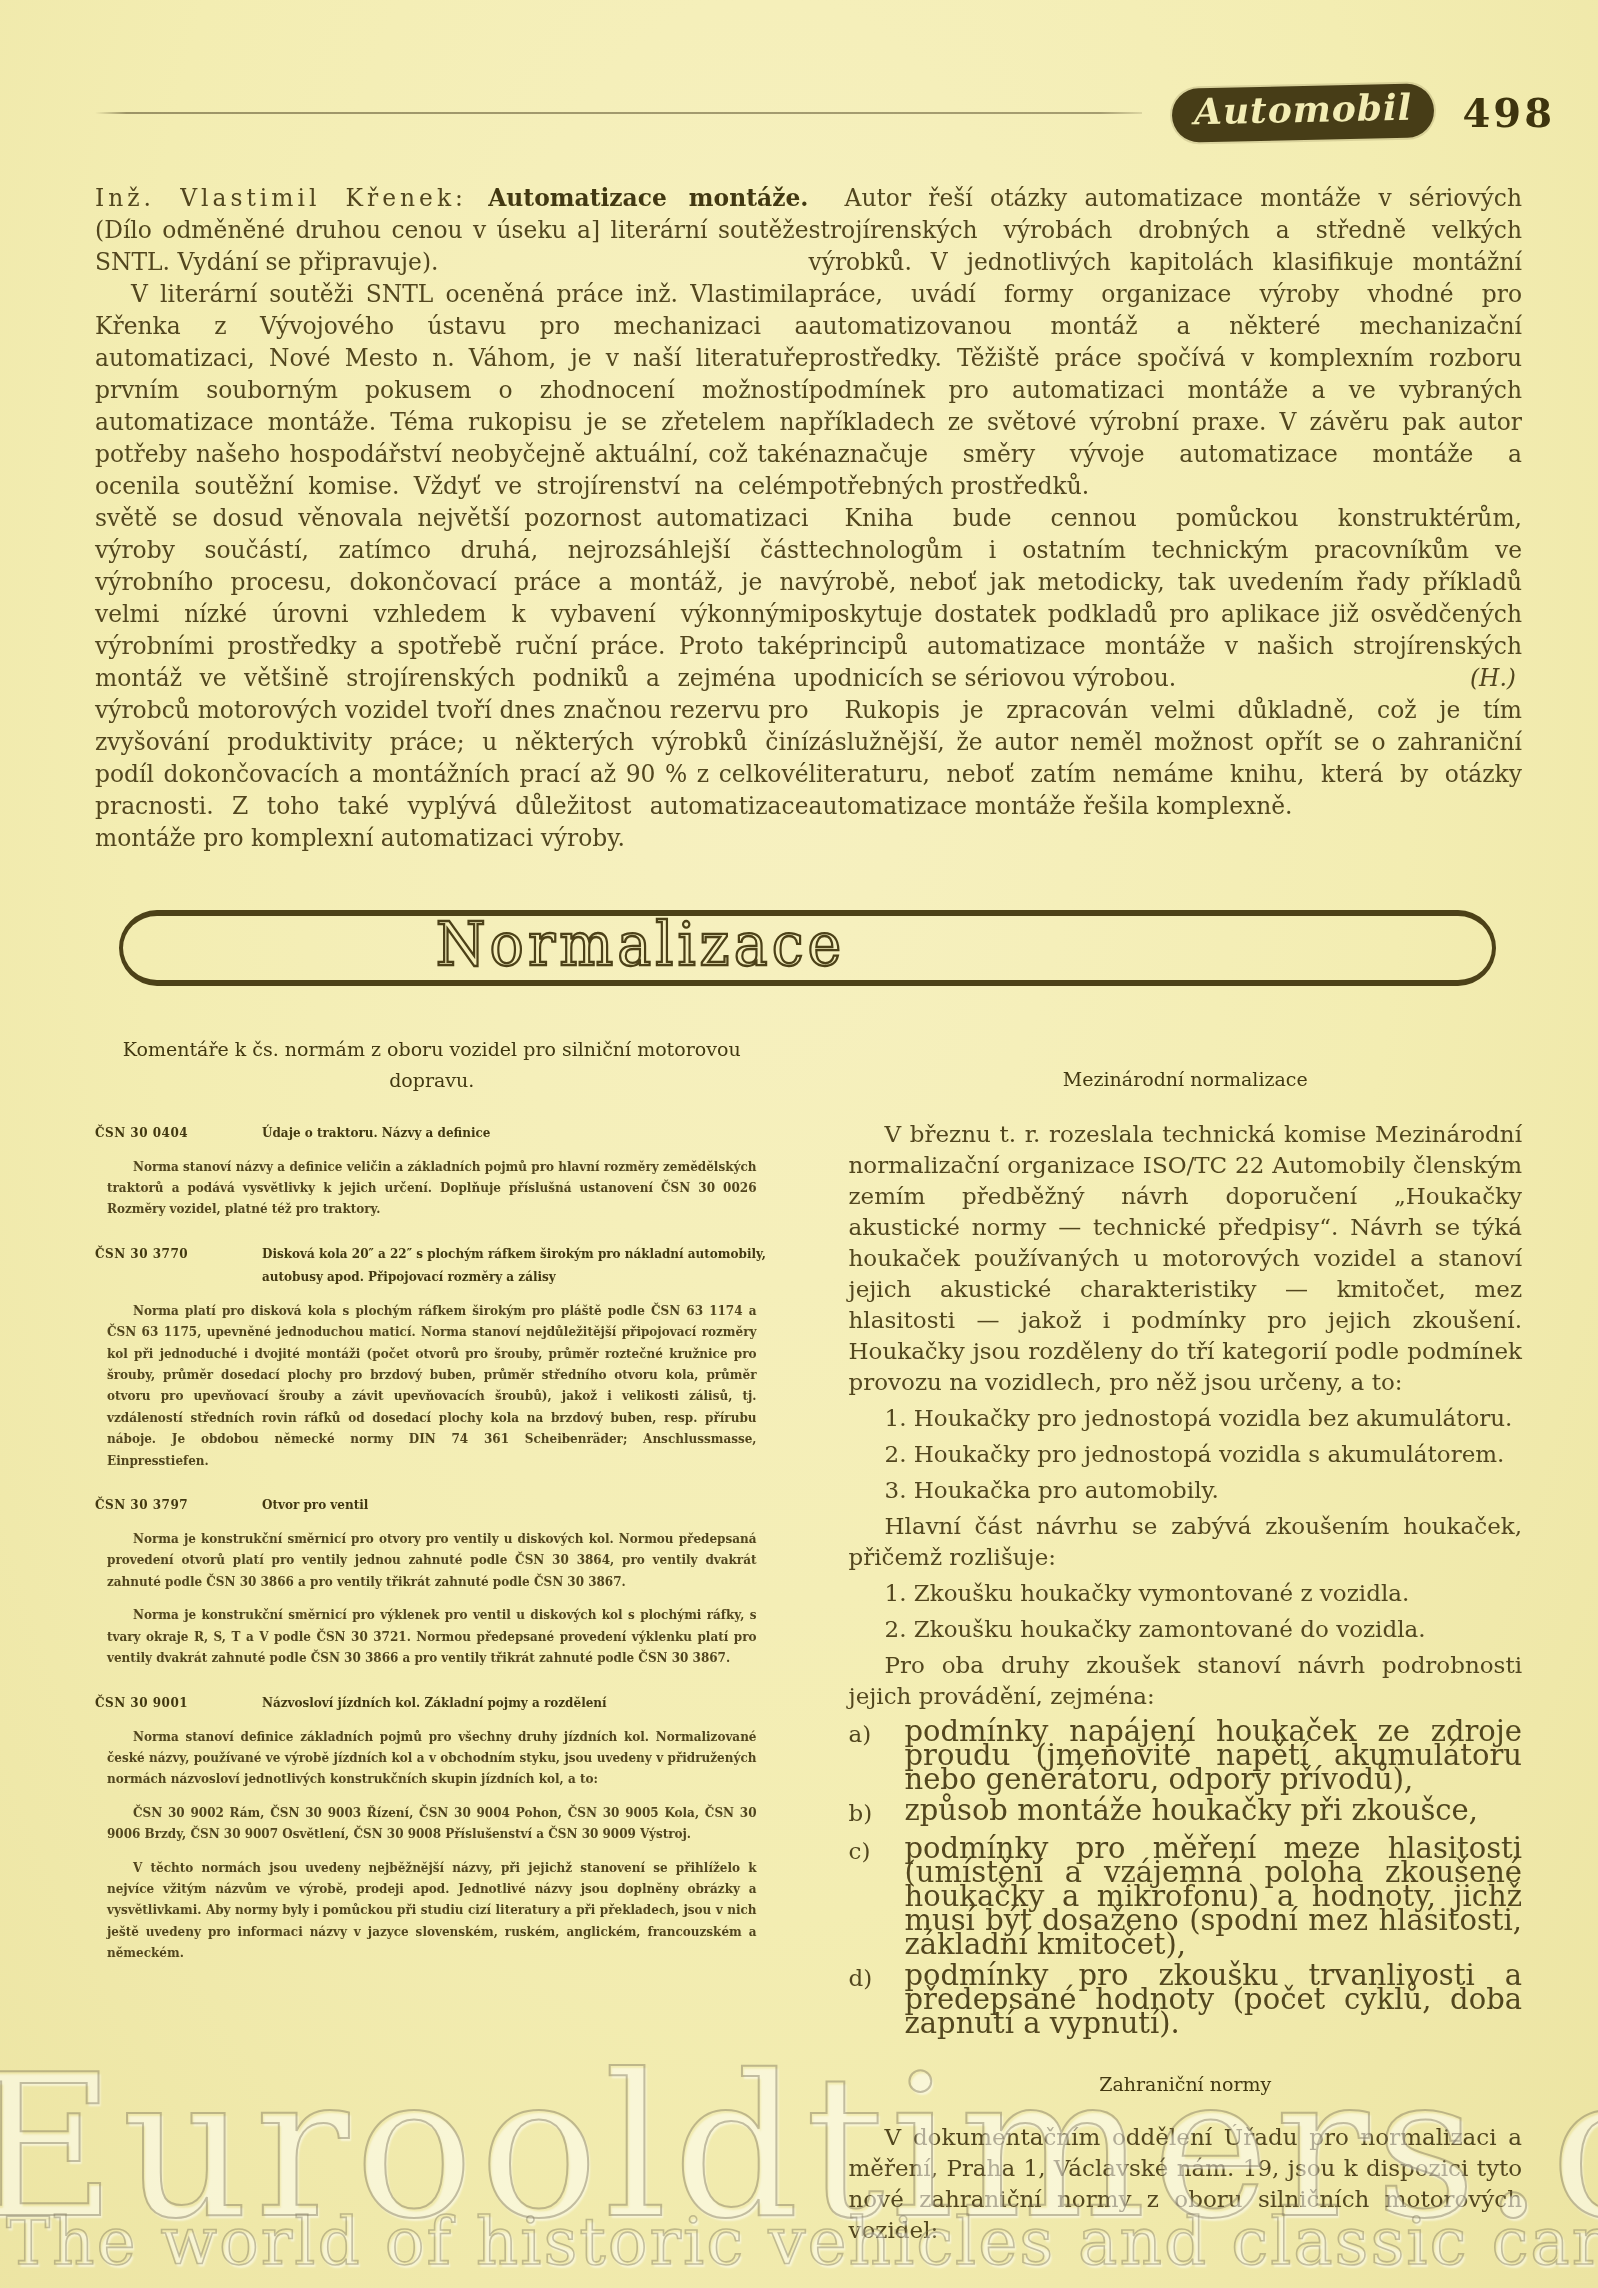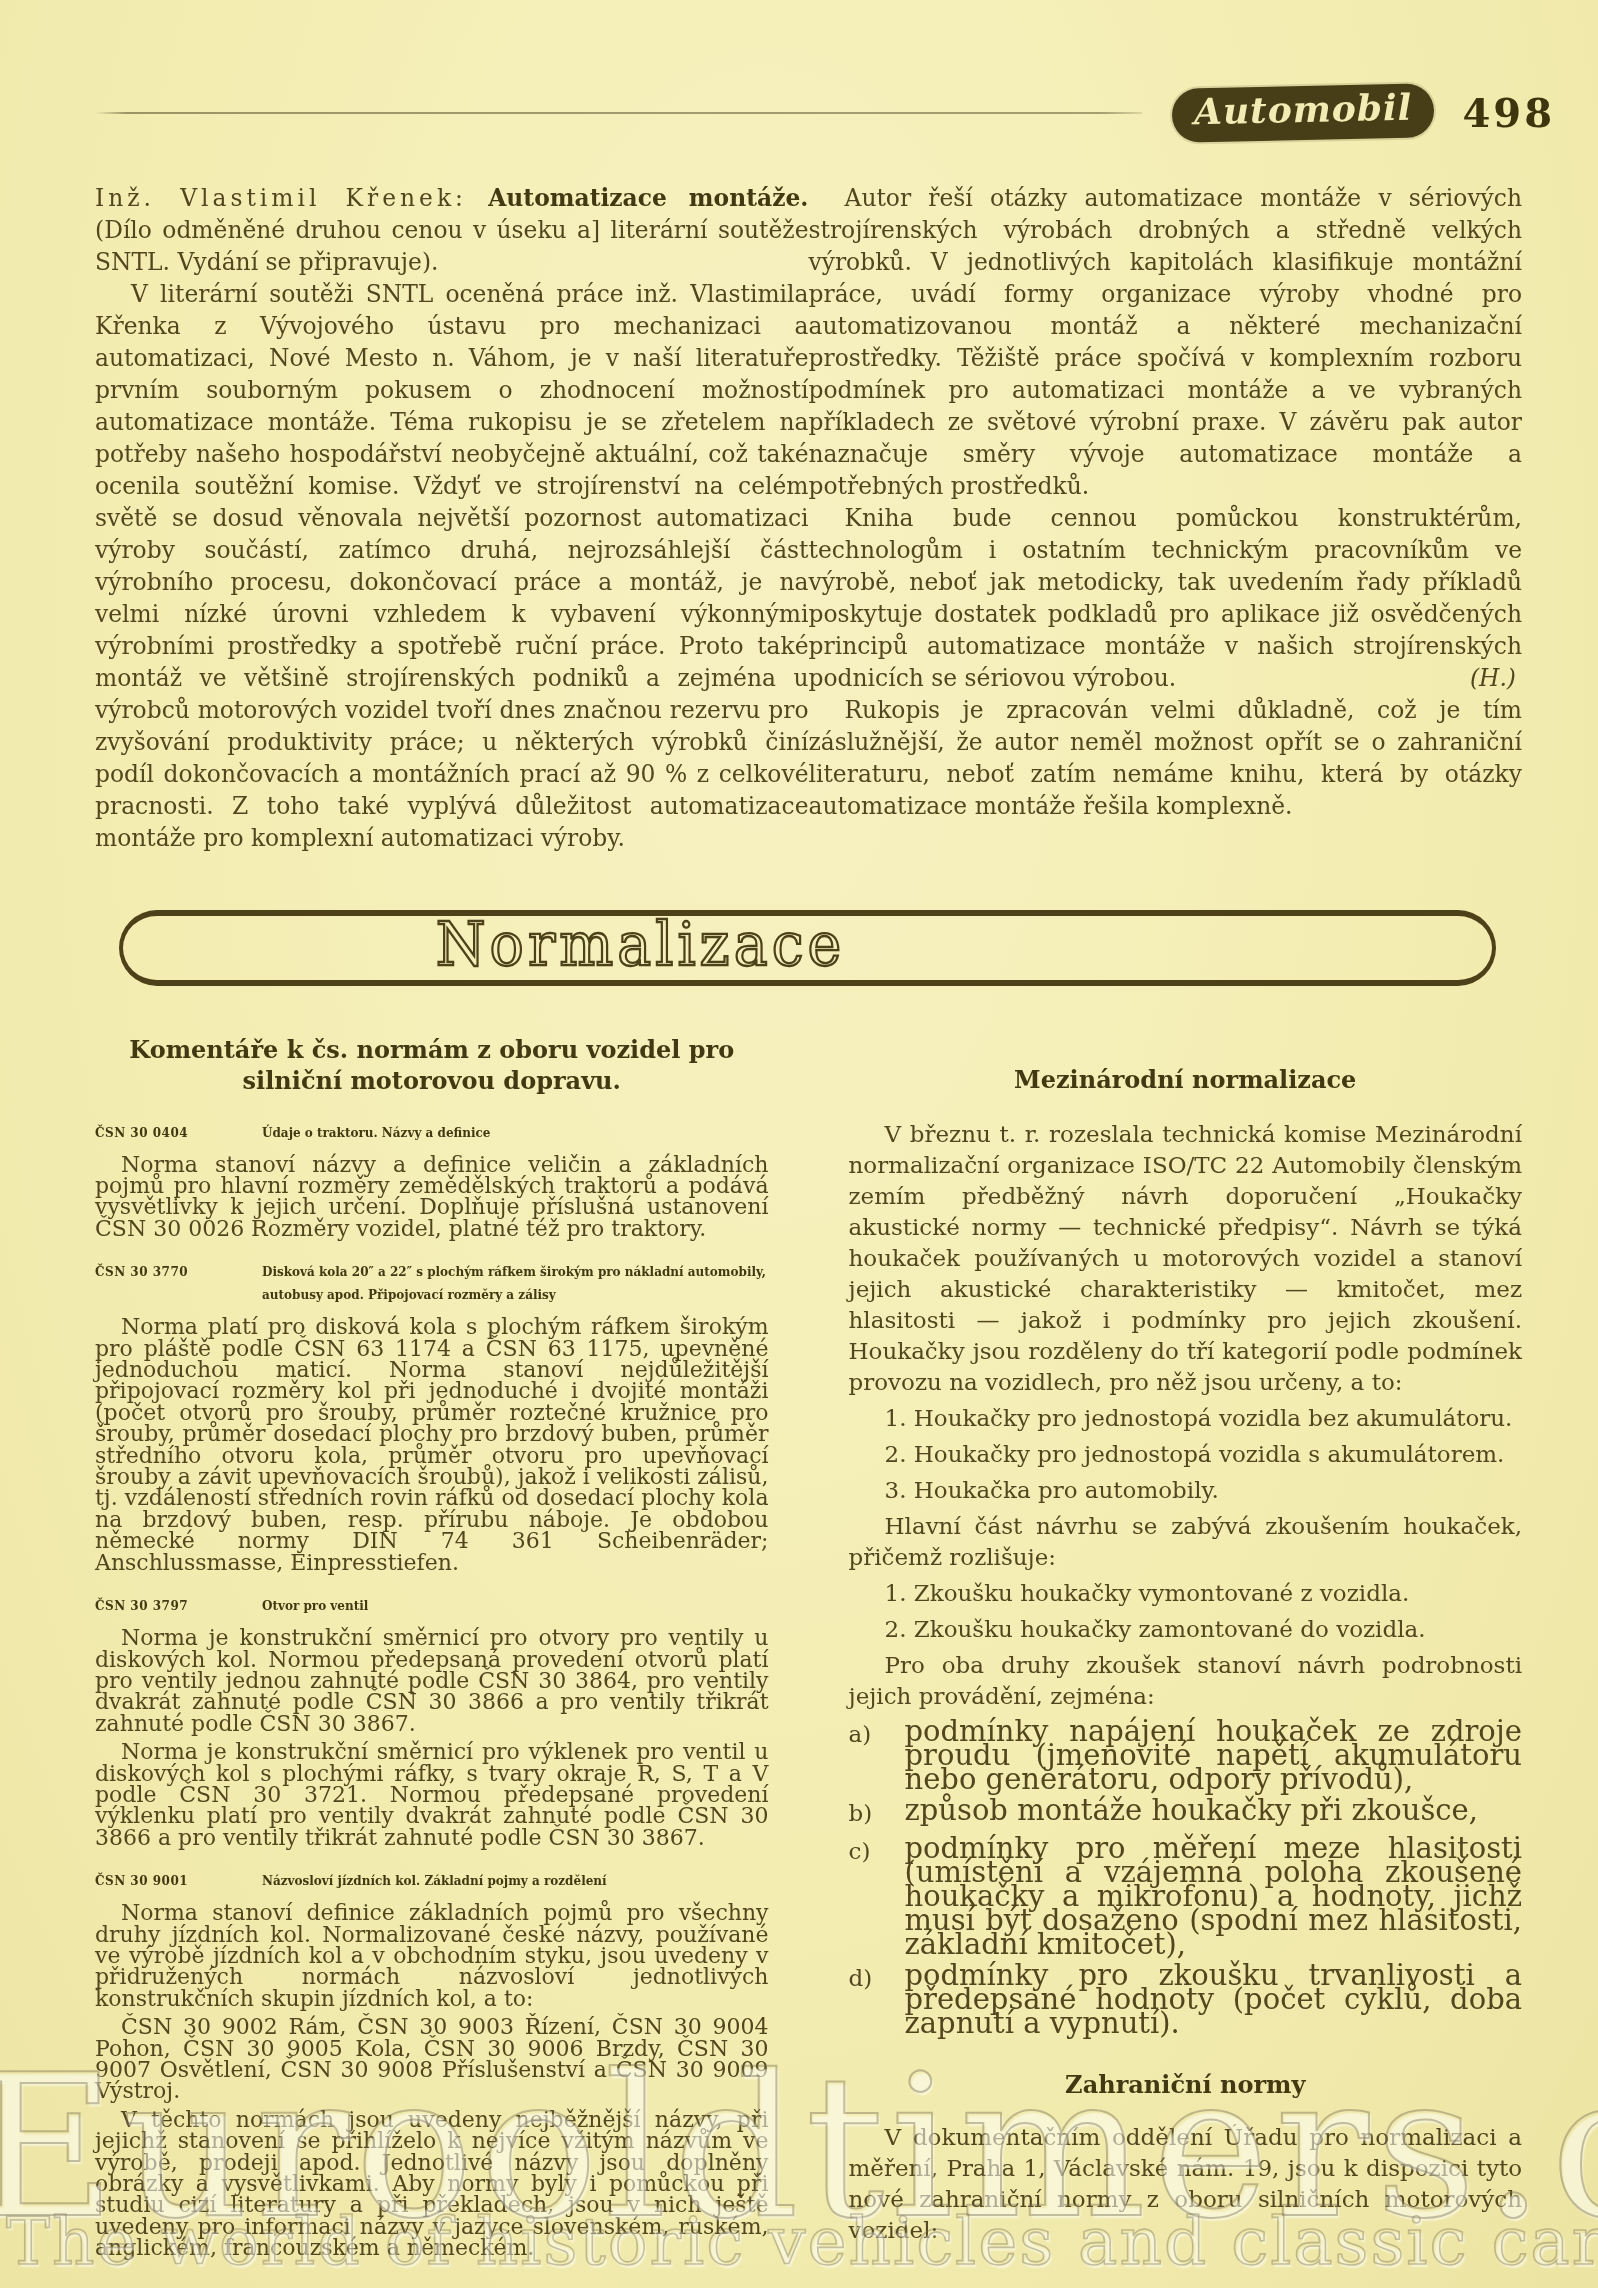--- a/index.html
+++ b/index.html
@@ -47,27 +47,27 @@
     display:flex;align-items:flex-start;justify-content:center;
   }
   .banner-text{
     font-size:57px;letter-spacing:4px;line-height:1;
     transform:translateX(-167px) scaleY(1.04);
     color:transparent;-webkit-text-stroke:2.2px var(--border);
   }
   
   .standards{display:flex;gap:80px;padding:48px 77px 0 95px;align-items:flex-start;}
   .standards .col{flex:1;min-width:0;}
-  .colhead{font-size:24px;font-weight:bold;text-align:center;margin:0 0 26px;line-height:31px;color:var(--ink-strong);}
+  .colhead{font-size:19px;font-weight:normal;text-align:center;margin:0 0 26px;line-height:31px;color:var(--ink-strong);}
   .colhead.right{margin-top:30px;margin-bottom:24px;}
   .colhead.foreign{margin-top:34px;margin-bottom:22px;}
   .entry-head{display:flex;margin:22px 0 9px;font-weight:bold;color:var(--ink-strong);font-size:12px;line-height:23px;}
   .entry-head .code{flex:0 0 167px;letter-spacing:0.5px;}
   .entry-head .etitle{flex:1;}
-  .sbody{margin:0;font-size:22px;line-height:21.4px;text-align:justify;text-indent:26px;}
+  .sbody{margin:12px;font-size:12px;line-height:21.4px;text-align:justify;text-indent:26px;font-weight:bold;}
   .sbody + .sbody{margin-top:7px;}
   .intl p{margin:0;font-size:23px;line-height:31px;text-align:justify;}
   .intl .li{margin-top:5px;text-indent:36px;text-align:left;}
   .intl .after-list{margin-top:5px;}
   .lettered{display:flex;margin-top:7px;}
   .ltr{flex:0 0 56px;font-size:23px;line-height:31px;}
   .ltxt{flex:1;font-size:29px;line-height:24px;text-align:justify;}
   
   .wm{
     position:absolute;white-space:nowrap;pointer-events:none;

